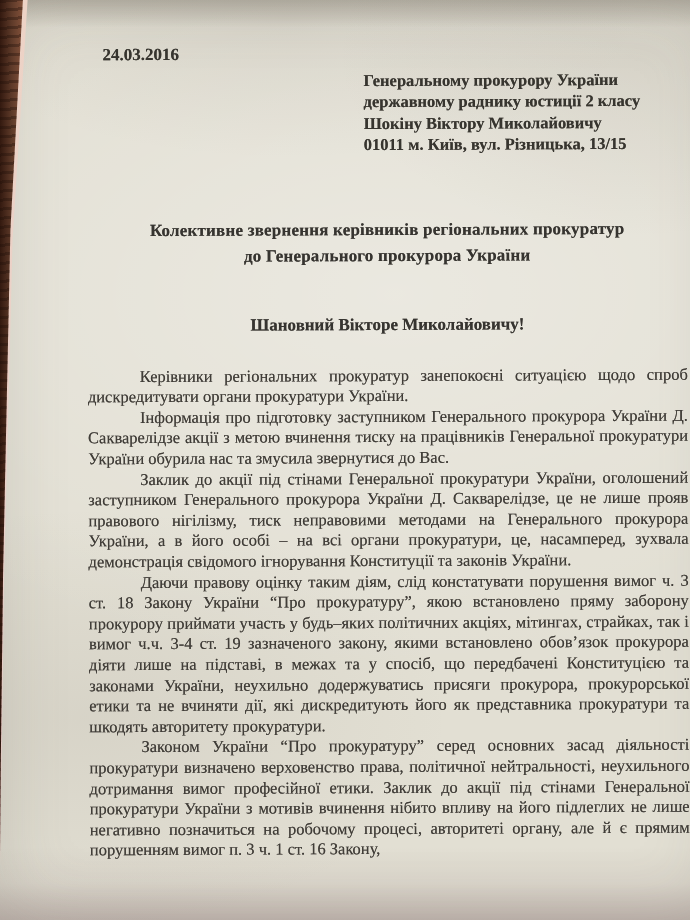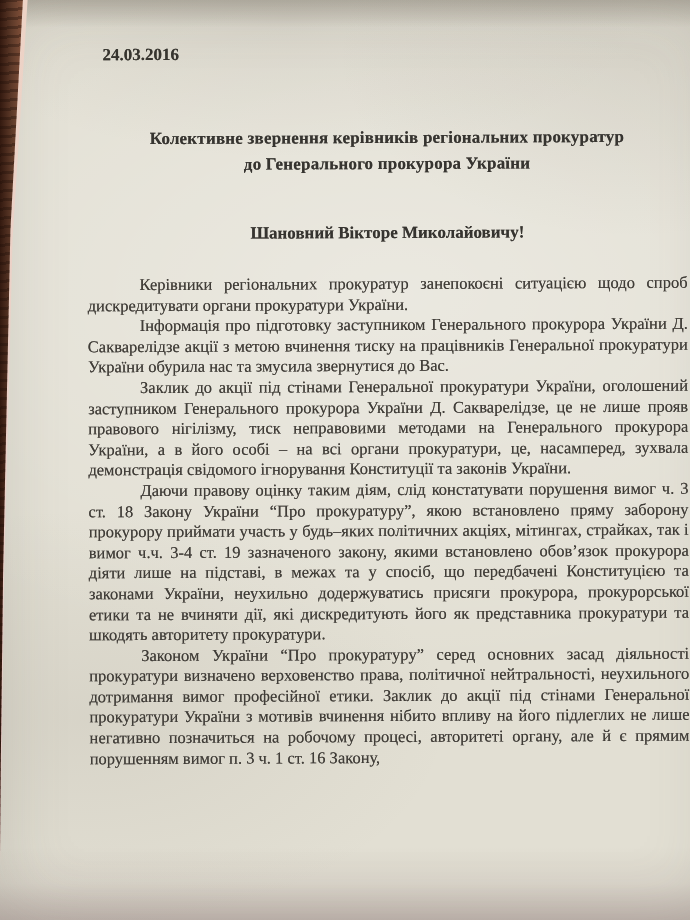--- a/index.html
+++ b/index.html
@@ -88,20 +88,26 @@
 <body>
 
 <div class="photo">
   <div class="paper"></div>
   <div class="paper-edge"></div>
   <div class="wood-edge"></div>
 
   <div class="content">
     <div class="date">24.03.2016</div>
 
+    <div class="recipient">
+      <div>Генеральному прокурору України</div>
+      <div>державному раднику юстиції 2 класу</div>
+      <div>Шокіну Віктору Миколайовичу</div>
+      <div>01011 м. Київ, вул. Різницька, 13/15</div>
+    </div>
 
     <div class="title">
       <div>Колективне звернення керівників регіональних прокуратур</div>
       <div>до Генерального прокурора України</div>
     </div>
 
     <div class="salutation">Шановний Вікторе Миколайовичу!</div>
 
     <div class="body-text">
       <p>Керівники регіональних прокуратур занепокоєні ситуацією щодо спроб дискредитувати органи прокуратури України.</p>

